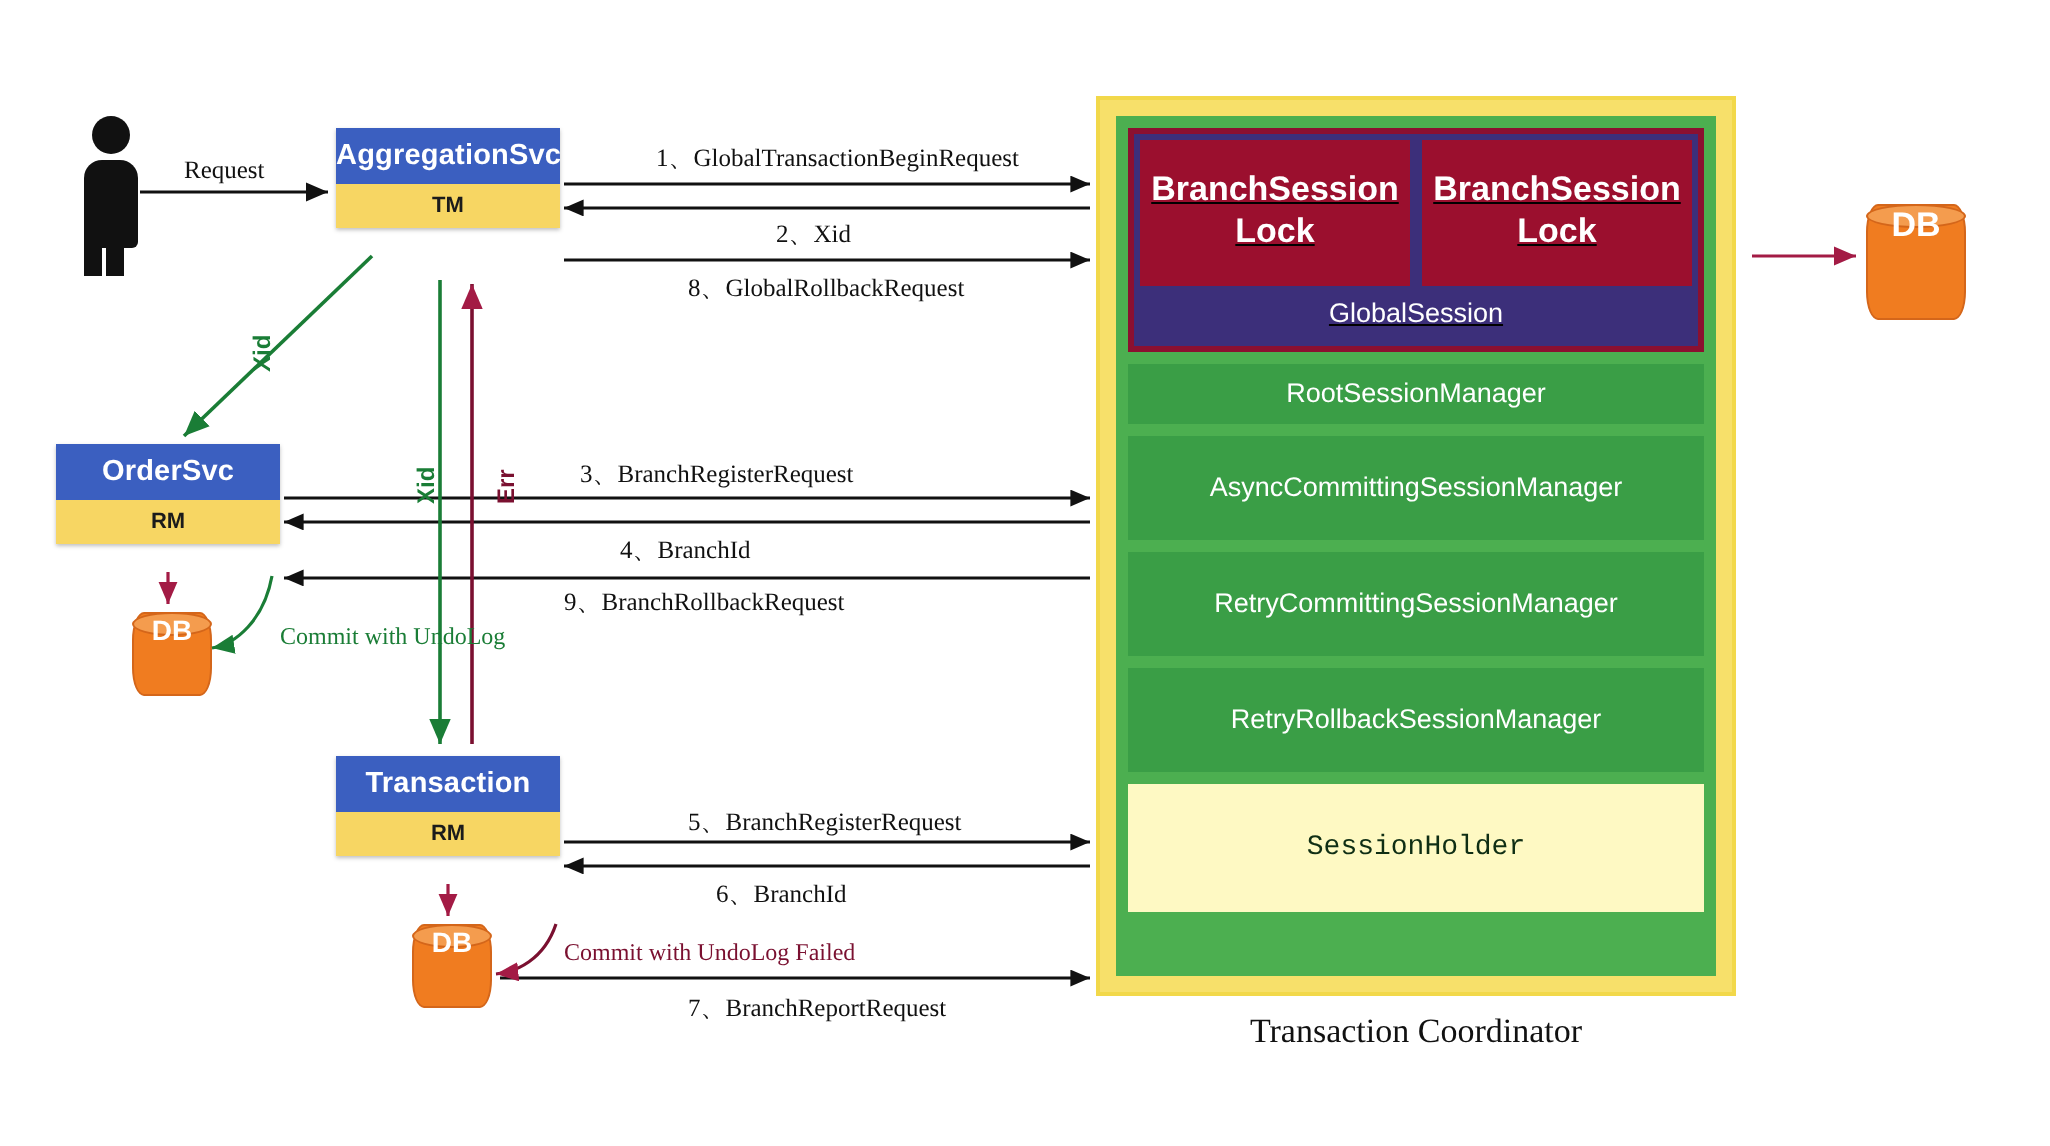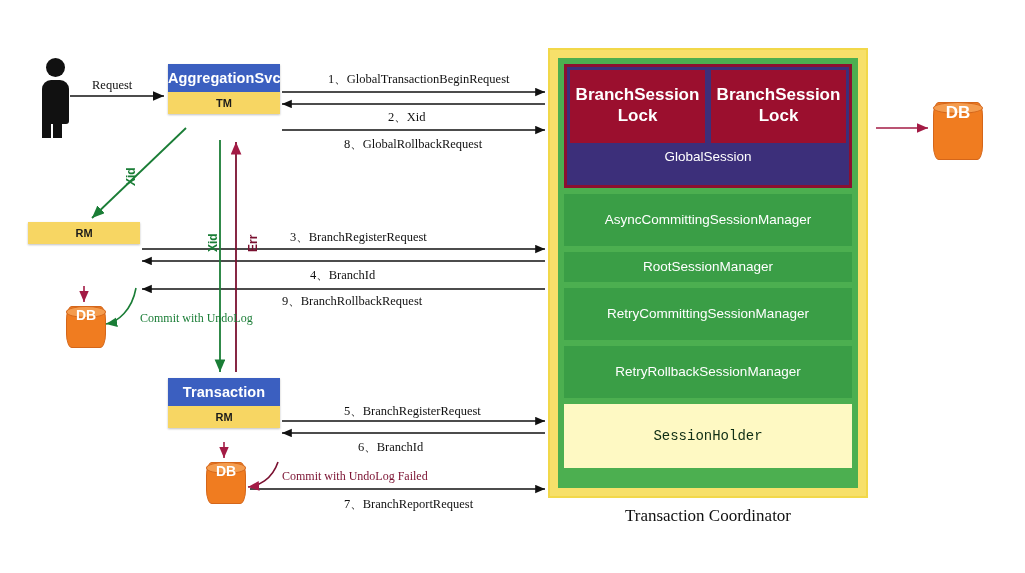--- a/index.html
+++ b/index.html
@@ -136,20 +136,21 @@
     font-size: 13.5px;
     text-align: center;
     padding: 6px 0;
     margin-bottom: 6px;
   }
   .session-outer {
     border: 3px solid #8b1030;
     padding: 3px;
     background: #3c2f7a;
     margin-bottom: 6px;
+    text-decoration: underline;
   }
 
   .tc-caption {
     position: absolute;
     font-family: "Liberation Serif", serif;
     font-size: 17px;
     color: #111111;
     text-align: center;
     width: 320px;
   }
@@ -189,20 +190,21 @@
     <div class="person-leg" style="left:12px; top:62px;"></div>
     <div class="person-leg" style="left:23px; top:62px;"></div>
   </div>
 
   <div class="svc-box" style="left:168px; top:64px;">
     <div class="svc-title">AggregationSvc</div>
     <div class="svc-role">TM</div>
   </div>
 
   <div class="svc-box" style="left:28px; top:222px;">
+    <div class="svc-title">OrderSvc</div>
     <div class="svc-role">RM</div>
   </div>
 
   <div class="svc-box" style="left:168px; top:378px;">
     <div class="svc-title">Transaction</div>
     <div class="svc-role">RM</div>
   </div>
 
   <div class="db" style="left:66px; top:306px; width:38px; height:40px; font-size:14px;">
     <span>DB</span>
@@ -221,25 +223,25 @@
         <div class="branch-wrap">
           <div class="branch-cell">
             <span>BranchSession</span><br>
             <span>Lock</span>
           </div>
           <div class="branch-cell">
             <span>BranchSession</span><br>
             <span>Lock</span>
           </div>
         </div>
-        <div class="global-session" style="margin-bottom:12px;">GlobalSession</div>
+        <div class="global-session" style="margin-bottom:0;">GlobalSession</div>
       </div>
 
+      <div class="tc-row" style="height:30px;">RootSessionManager</div>
       <div class="tc-row" style="height:52px;">AsyncCommittingSessionManager</div>
-      <div class="tc-row" style="height:30px;">RootSessionManager</div>
       <div class="tc-row" style="height:52px;">RetryCommittingSessionManager</div>
       <div class="tc-row" style="height:52px;">RetryRollbackSessionManager</div>
       <div class="tc-row light" style="height:64px; font-size:14px; margin-bottom:0;">SessionHolder</div>
     </div>
   </div>
 
   <div class="tc-caption" style="left:548px; top:506px;">Transaction Coordinator</div>
 
   <svg class="overlay">
     <defs>

